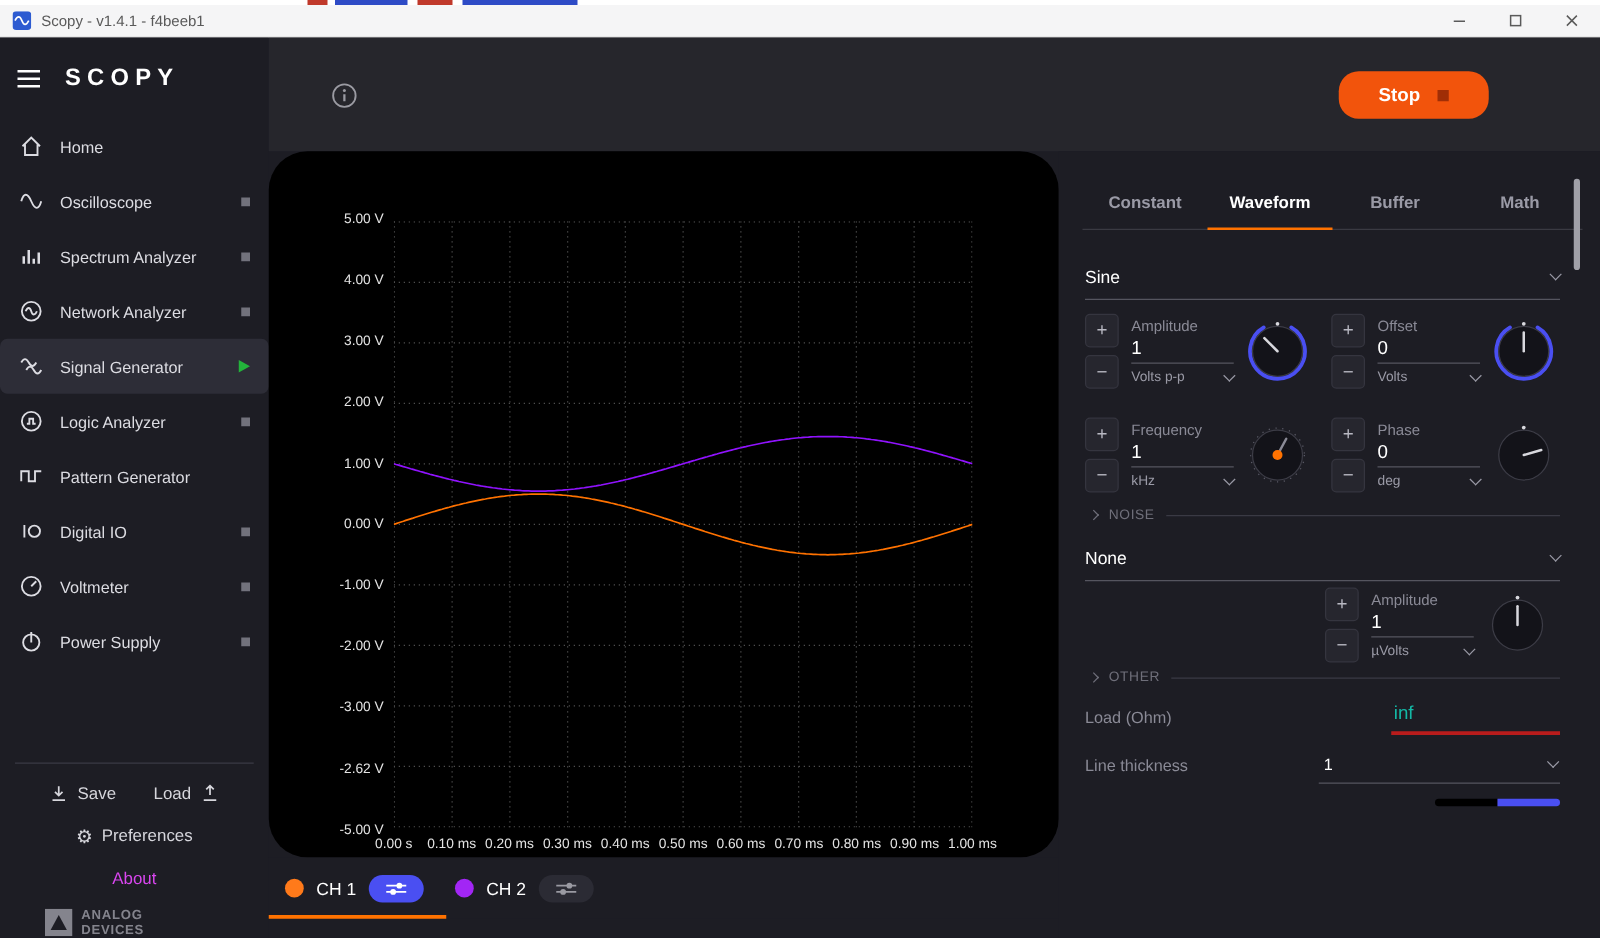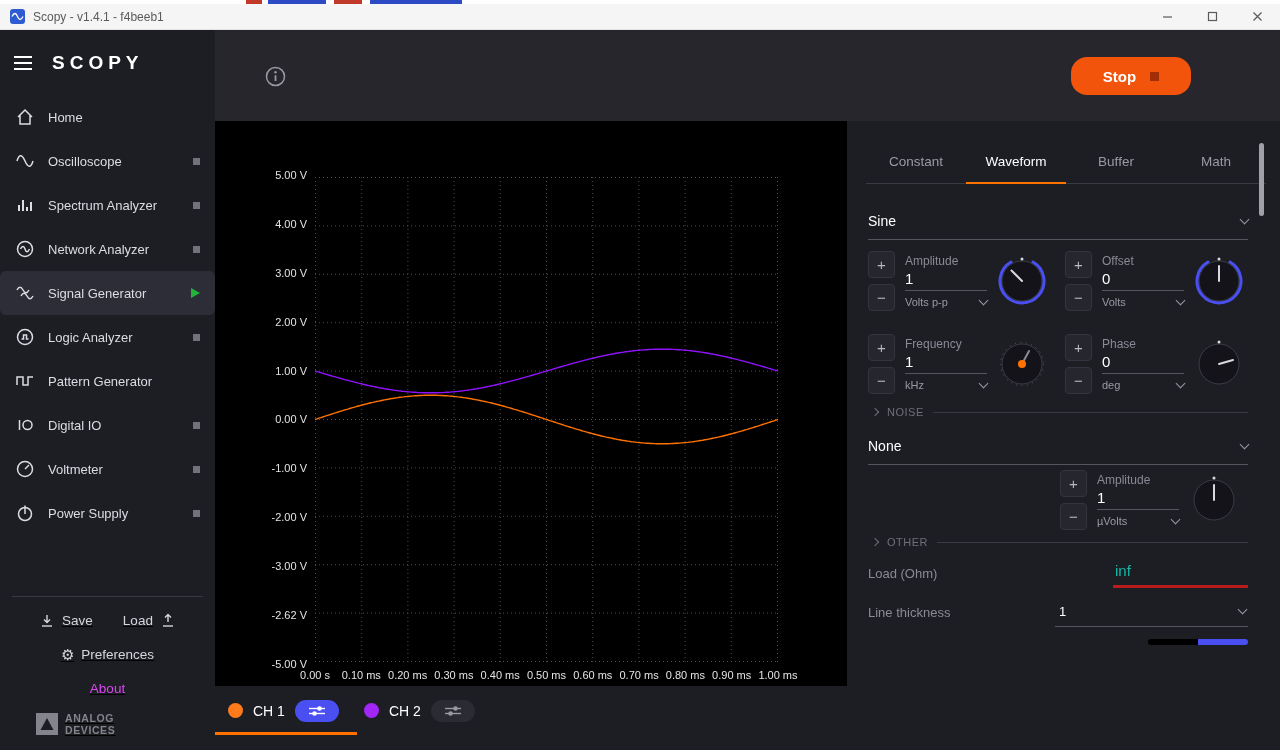--- a/index.html
+++ b/index.html
@@ -23,21 +23,21 @@
   .sidebar { width:215px; background:#1d1d24; display:flex; flex-direction:column; flex:none; }
   .side-logo { height:65px; display:flex; align-items:center; padding:0 12px; gap:18px; }
   .logo-text { font-size:19px; letter-spacing:5px; color:#fff; font-weight:600; }
   .nav-item { height:44px; display:flex; align-items:center; padding:0 15px; gap:13px;
     color:#dcdce2; font-size:13px; cursor:pointer; position:relative; }
   .nav-item.active { background:#2d2d37;border-radius:6px; }
   .icon20 { width:20px; height:20px; flex:none; stroke:currentColor; fill:none; stroke-width:1.5; }
   .run-square { margin-left:auto; width:7px; height:7px; background:#72727c; flex:none; }
   .play-tri { margin-left:auto; width:0; height:0; border-left:9px solid #23b33b;
     border-top:5px solid transparent; border-bottom:5px solid transparent; flex:none; }
-  .side-footer { margin-top:auto; padding-bottom:14px;text-decoration:underline; }
+  .side-footer { margin-top:auto; padding-bottom:0; }
   .divider { height:1px; background:#3a3a44; margin:0 12px 16px; }
   .saveload { display:flex; justify-content:center; gap:30px; color:#d6d6dc; font-size:13.5px; }
   .sl-btn { display:flex; align-items:center; gap:7px; cursor:pointer; }
   .prefs { display:flex; justify-content:center; align-items:center; gap:7px; margin-top:17px;
     color:#d6d6dc; font-size:13.5px; cursor:pointer; }
   .gear { font-size:15px; }
   .about { text-align:center; margin-top:17px; color:#d946ef; font-size:13.5px; cursor:pointer; }
   .adi { display:flex; align-items:center; gap:7px; margin:16px 0 0 36px; color:#84848d; }
   .adi-text { font-size:10.5px; font-weight:bold; line-height:1.15; letter-spacing:0.6px; }
 
@@ -47,21 +47,21 @@
   .info-btn { position:absolute; left:50px; top:36px; cursor:pointer; }
   .stop-btn { position:absolute; left:856px; top:27px; width:120px; height:38px; background:#f2540c;
     border-radius:16px; display:flex; align-items:center; justify-content:center; gap:14px;
     color:#fff; font-size:15px; font-weight:600; cursor:pointer; border:none; }
   .stop-square { width:9px; height:9px; background:rgba(60,0,0,0.45); }
 
   .content { flex:1; display:flex; }
 
   
   .chart-col { width:632px; display:flex; flex-direction:column; flex:none; }
-  .chart { height:565px; background:#000; position:relative; flex:none; }
+  .chart { height:565px; background:#000; position:relative; flex:none;border-radius:31px; }
   .y-ticks { position:absolute; left:0; top:48px; width:92px; height:501px; display:flex;
     flex-direction:column; justify-content:space-between; align-items:flex-end;
     color:#e4e4e4; font-size:11px; }
   .plot { position:absolute; left:100px; top:56px; width:463px; height:485px; }
   .x-ticks { position:absolute; left:77px; top:548px; width:509px; display:flex;
     justify-content:space-between; color:#e4e4e4; font-size:11px; }
   .xtick { width:46px; text-align:center; white-space:nowrap; }
   .gridline { stroke:#4e4e4e; stroke-width:1; stroke-dasharray:1 3; }
 
   
@@ -73,21 +73,21 @@
     justify-content:center; cursor:pointer; }
   .pill.on { background:#4a4ff2; }
   .pill.off { background:#2b2b34; }
   .ch-underline { position:absolute; left:0; bottom:0; width:142px; height:3px; background:#ff7200; }
 
   
   .settings { width:433px; background:#1d1d24; position:relative; flex:none; }
   .tabs { position:absolute; top:19px; left:19px; right:14px; height:44px; display:flex;
     border-bottom:1px solid #3a3a42; }
   .tab { width:100px; display:flex; align-items:center; justify-content:center; color:#9a9aa6;
-    font-size:13.5px; position:relative; cursor:pointer; }
+    font-size:13.5px; position:relative; cursor:pointer;font-weight:bold; }
   .tab.active { color:#fff; }
   .tab.active::after { content:""; position:absolute; bottom:-1px; left:0; right:0; height:2px; background:#ff7200; }
 
   .select-row { position:absolute; left:21px; right:32px; border-bottom:1px solid #55555f;
     color:#fff; font-size:14px; padding-bottom:10px; display:flex; justify-content:space-between;
     align-items:center; cursor:pointer; }
   .chev { width:7px; height:7px; border-right:1.6px solid #9a9aa6; border-bottom:1.6px solid #9a9aa6;
     transform:rotate(45deg); margin-top:-4px; flex:none; }
   .chev-r { width:6px; height:6px; border-top:1.6px solid #6f6f7a; border-right:1.6px solid #6f6f7a;
     transform:rotate(45deg); flex:none; }

